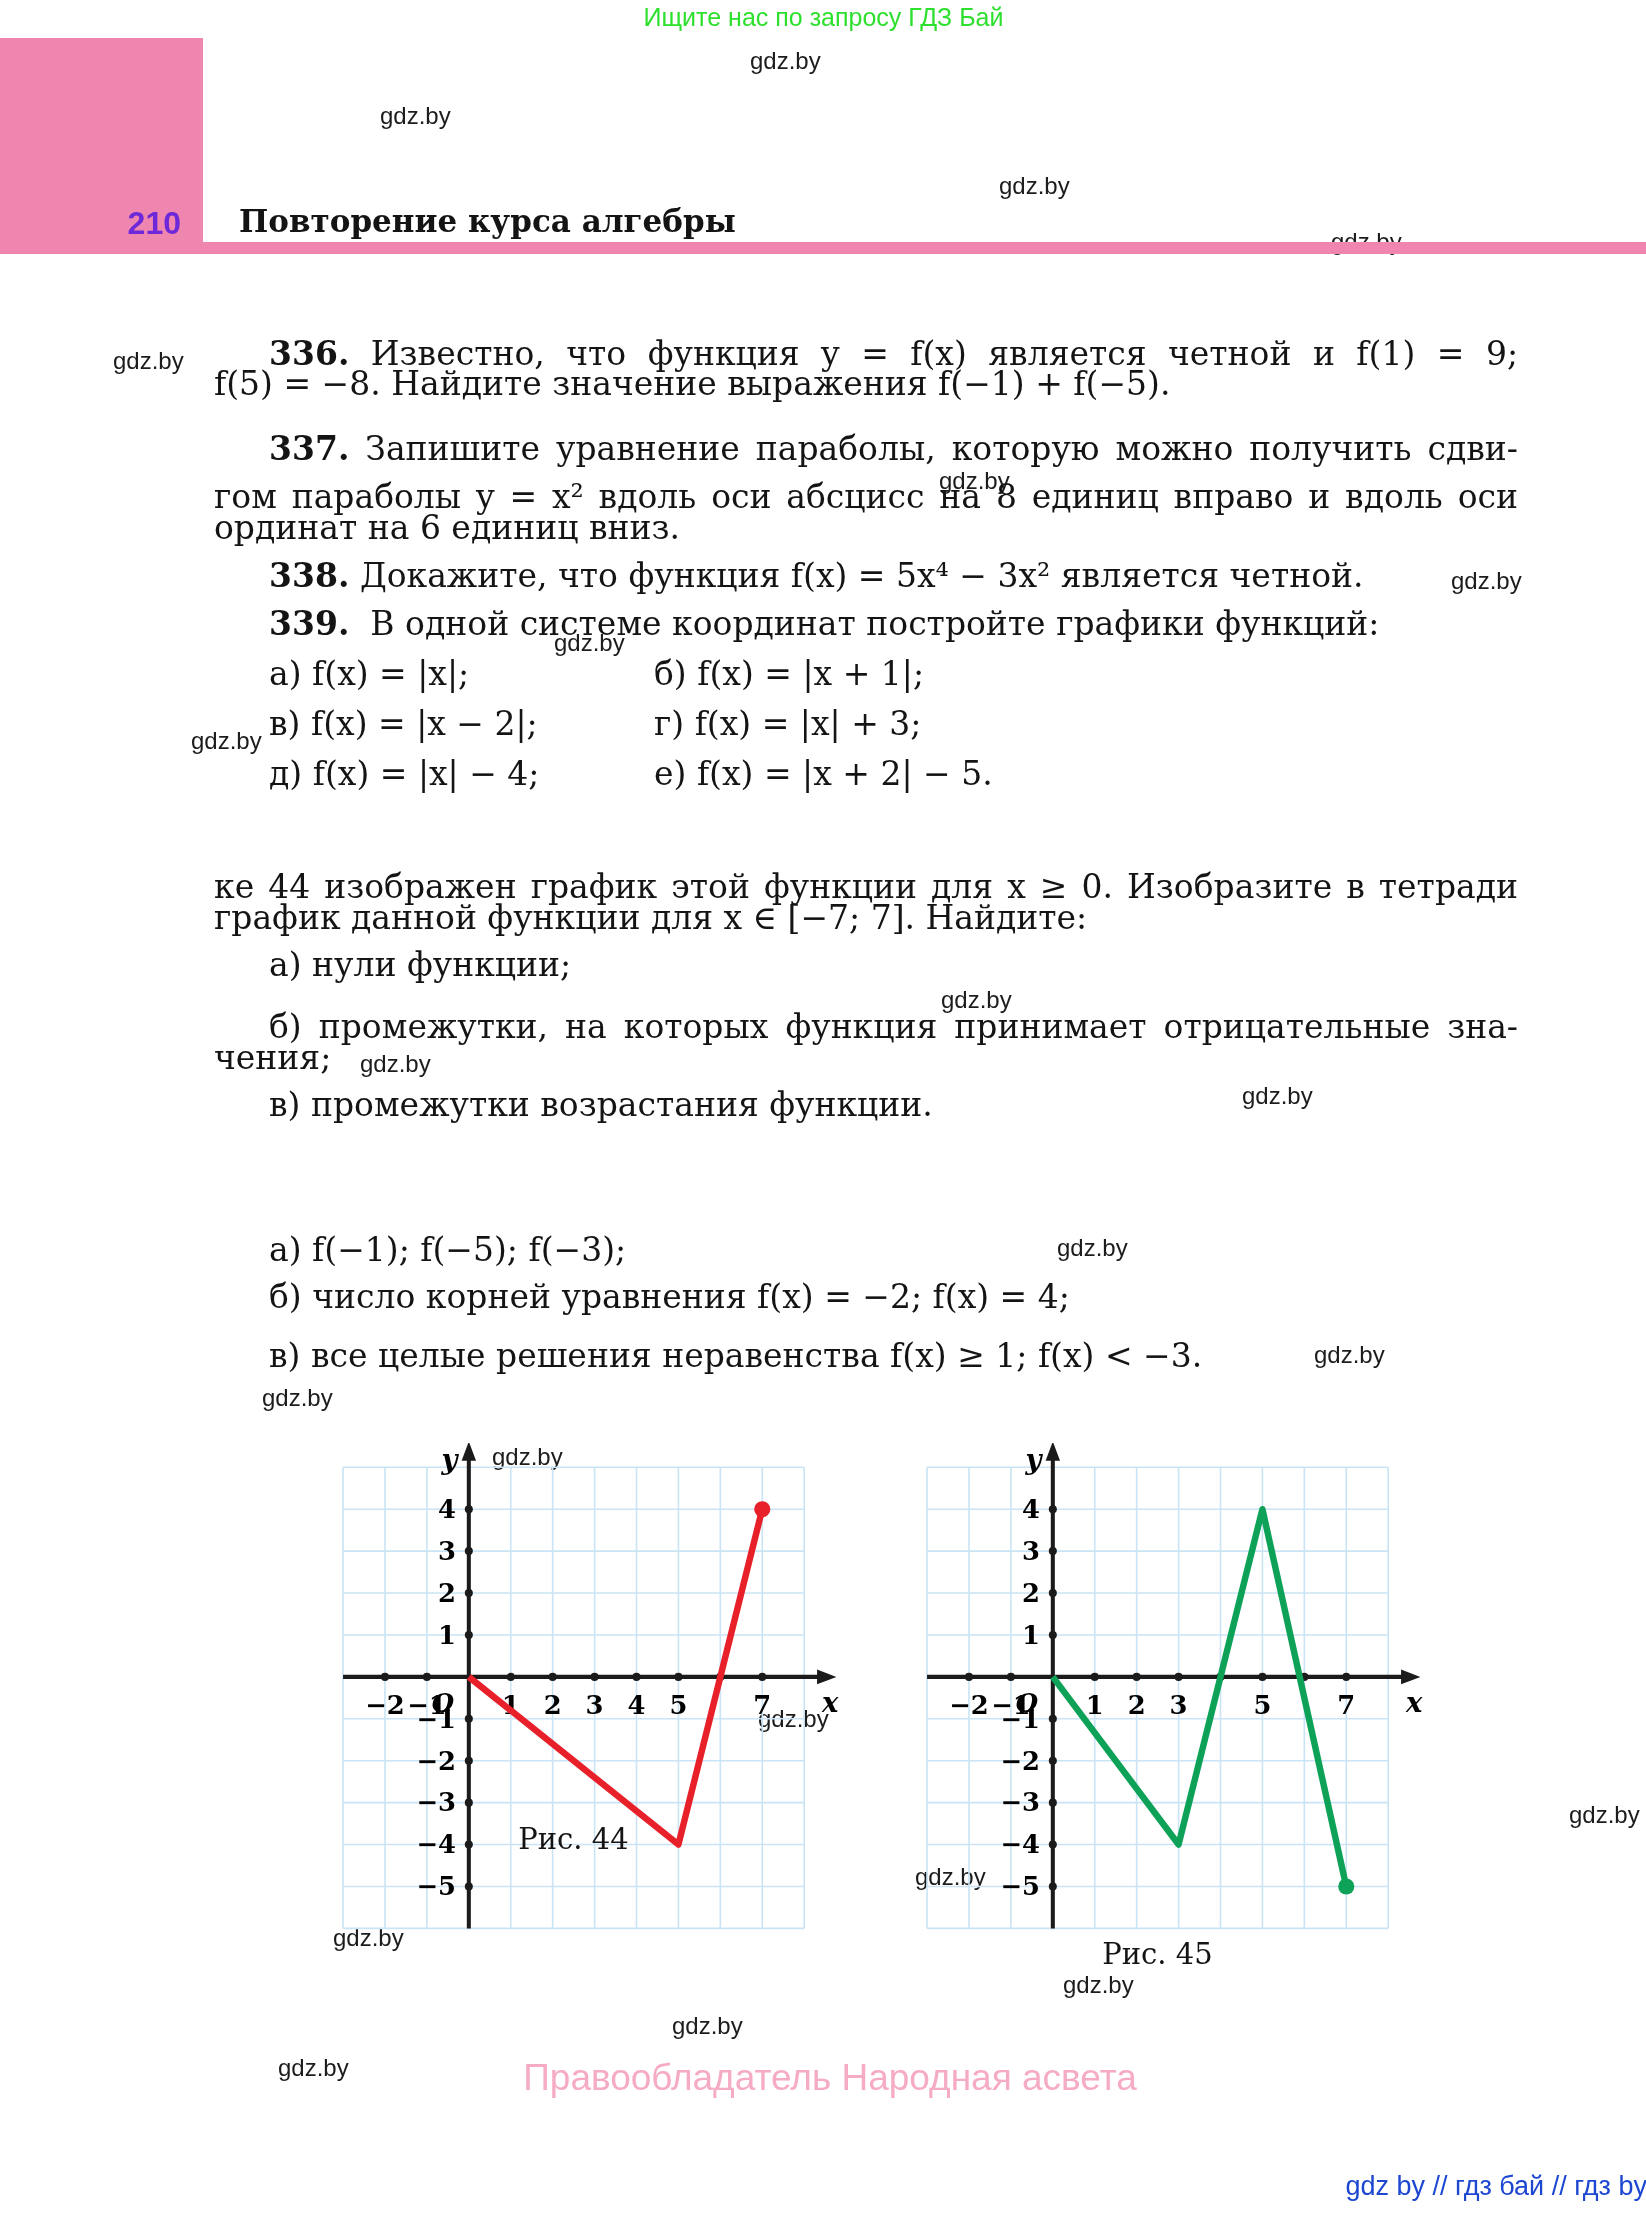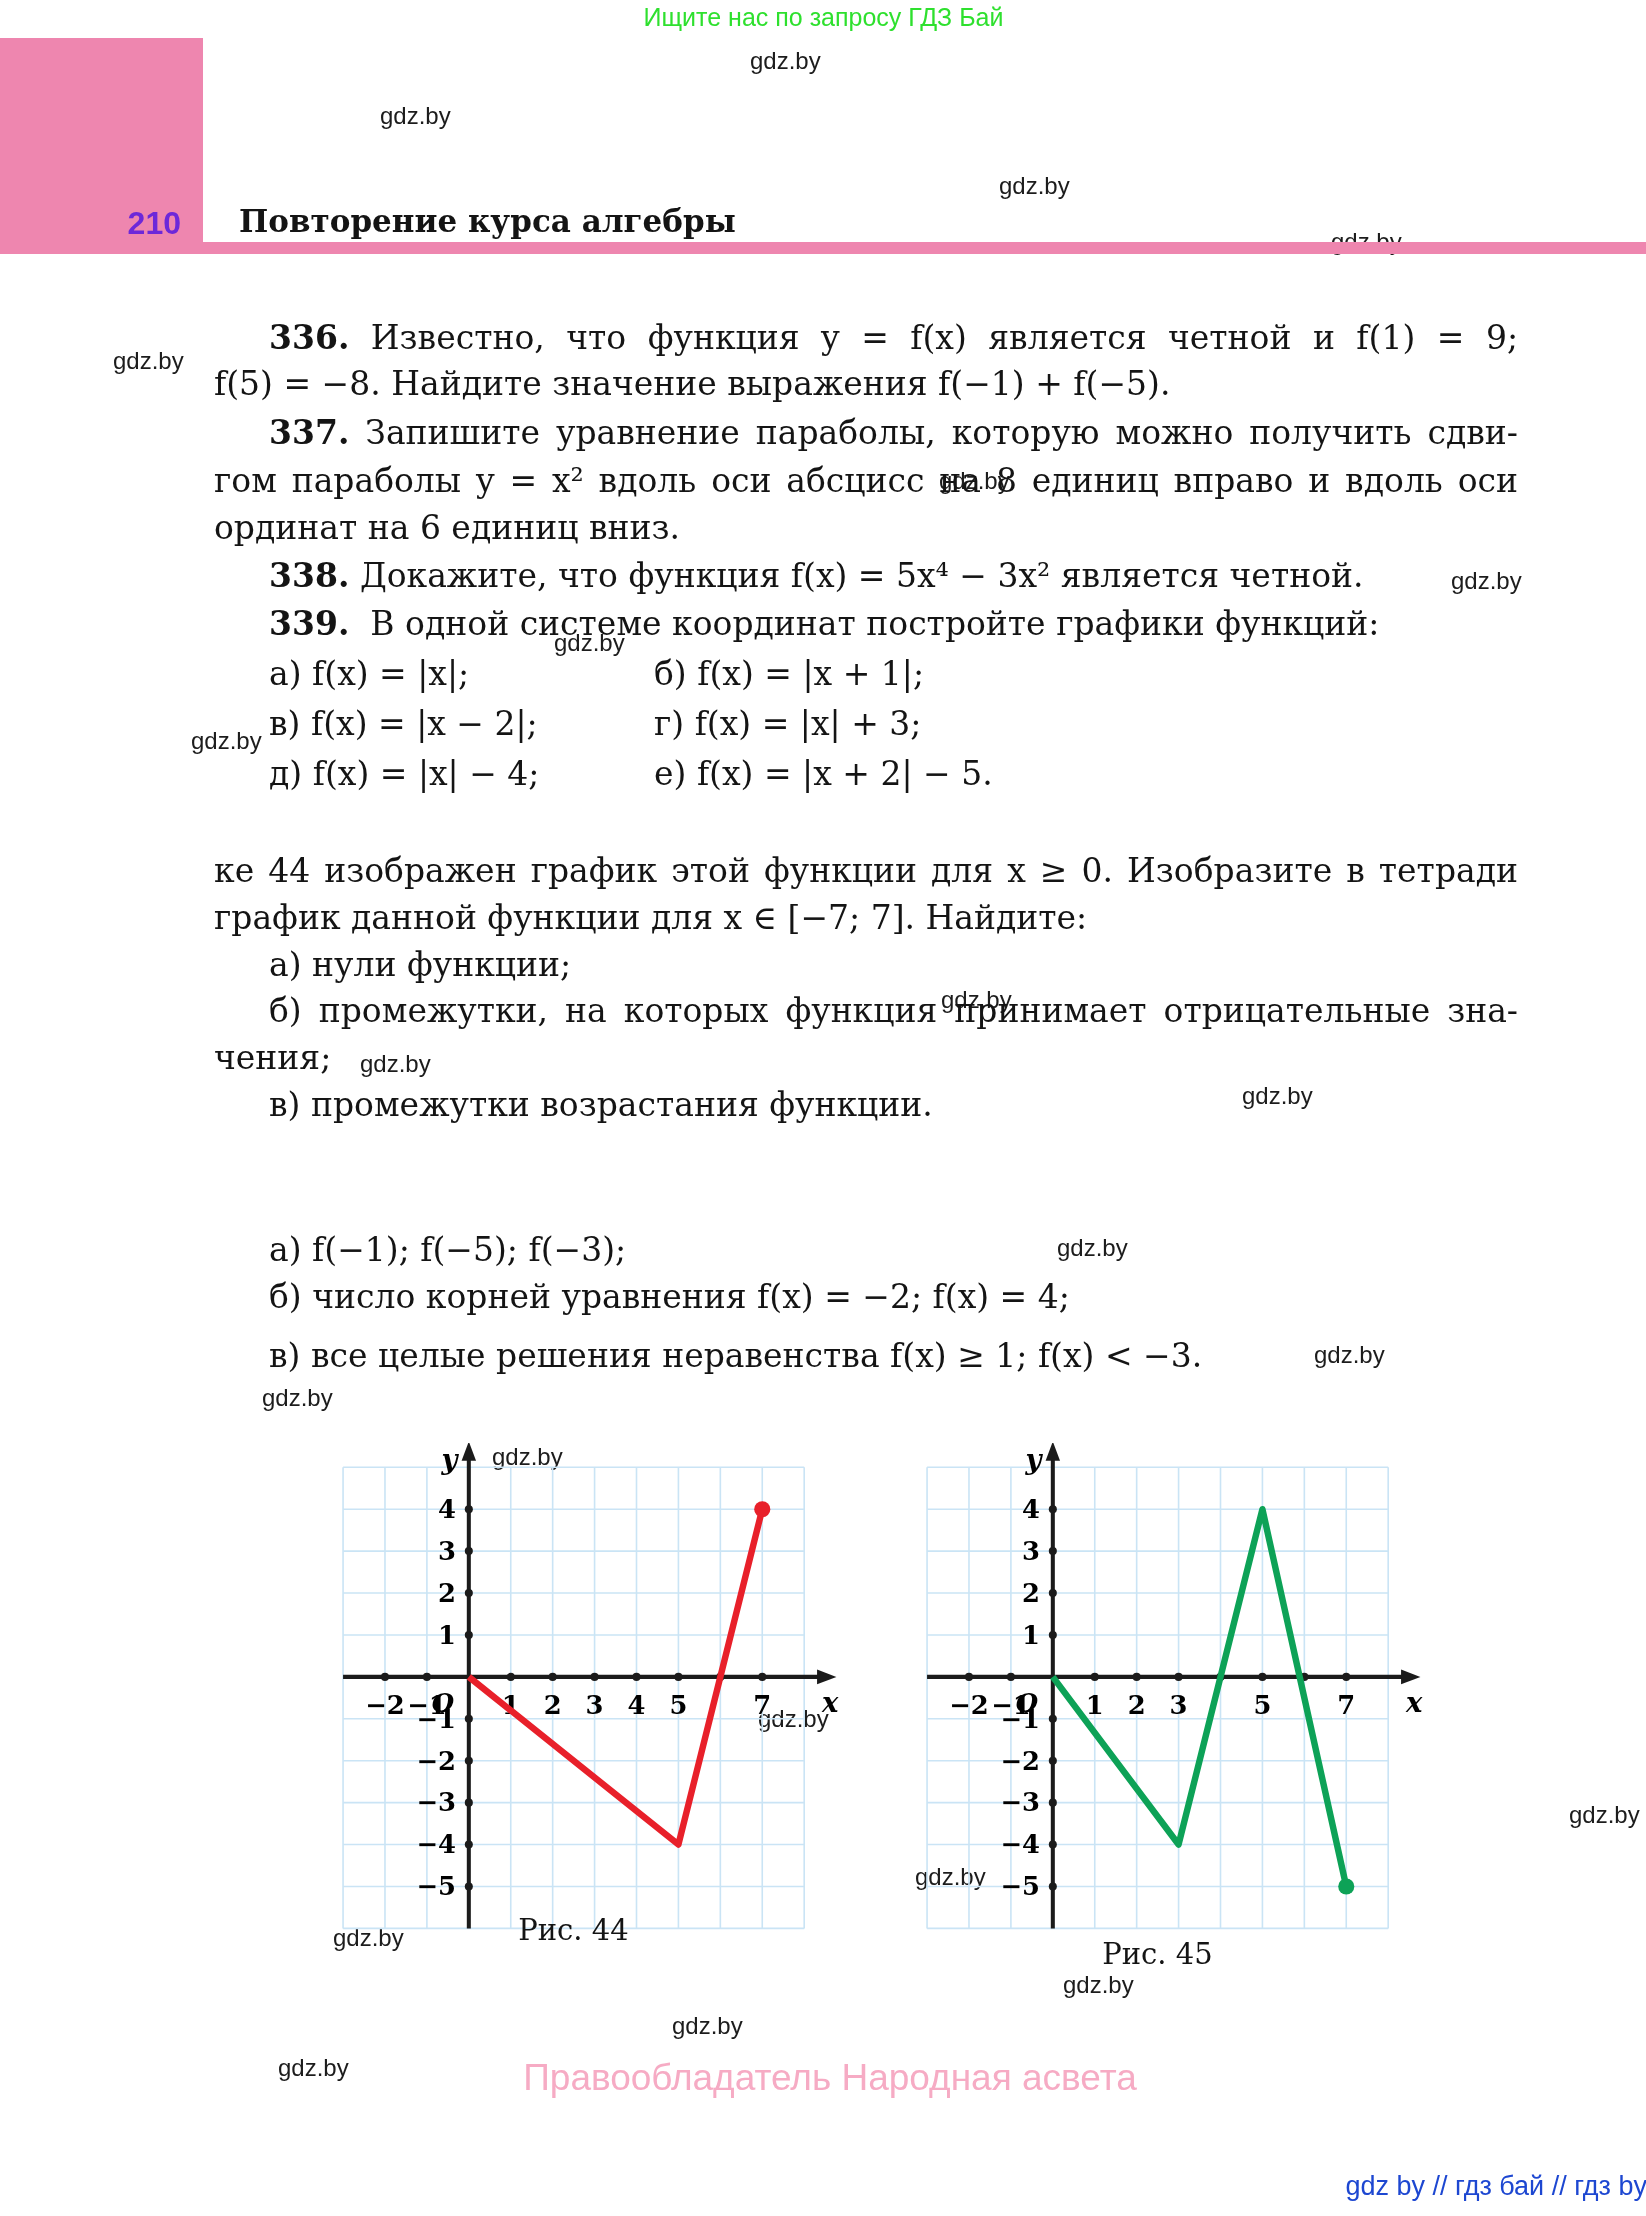--- a/index.html
+++ b/index.html
@@ -7,21 +7,21 @@
         font-family:"DejaVu Serif", serif;color:#141414;}
   .wm{position:absolute;font-family:"Liberation Sans", sans-serif;font-size:24px;color:#1c1c1c;white-space:nowrap;}
   .notice{position:absolute;left:0;top:3.2px;width:1647px;text-align:center;
           font-family:"Liberation Sans", sans-serif;font-size:25px;color:#2ee02e;}
   .pinkblock{position:absolute;left:0;top:38px;width:203px;height:215px;background:#ee86af;}
   .pinkbar{position:absolute;left:0;top:242px;width:1647px;height:12px;background:#ee86af;}
   .pagenum{position:absolute;left:0;top:205px;width:181px;text-align:right;
            font-family:"Liberation Sans", sans-serif;font-weight:bold;font-size:32px;color:#6d28d9;}
   .htitle{position:absolute;left:239px;top:203px;font-size:31px;font-weight:bold;white-space:nowrap;}
   .line{position:absolute;font-size:33px;white-space:nowrap;}
-  .just{white-space:normal;text-align:justify;text-align-last:justify;}
+  .just{white-space:normal;text-align:justify;text-align-last:justify;margin-top:16px;}
   .caption{position:absolute;font-size:29px;text-align:center;}
   .pinkfooter{position:absolute;left:0;top:2057px;width:1660px;text-align:center;
               font-family:"Liberation Sans", sans-serif;font-size:37px;color:#f6abc4;}
   .bluelinks{position:absolute;left:0;top:2171px;width:1647px;text-align:right;
              font-family:"Liberation Sans", sans-serif;font-size:27px;color:#1d47d1;}
   svg{position:absolute;}
   svg text{font-family:"DejaVu Serif", serif;font-weight:bold;}
 </style>
 </head>
 <body>
@@ -227,20 +227,20 @@
       <text x="150" y="405" font-size="32" text-anchor="end">−2</text>
       <text x="150" y="457" font-size="32" text-anchor="end">−3</text>
       <text x="150" y="509" font-size="32" text-anchor="end">−4</text>
       <text x="150" y="561" font-size="32" text-anchor="end">−5</text>
       <text x="148" y="334" font-size="32" font-style="italic" text-anchor="end">O</text>
       <text x="132" y="32" font-size="34" font-style="italic">y</text>
       <text x="604" y="334" font-size="34" font-style="italic">x</text>
       <polyline points="166,290 322,498 426,82 530,550" fill="none" stroke="#0da257" stroke-width="8" stroke-linejoin="round"></polyline>
       <circle cx="530" cy="550" r="10" fill="#0da257"></circle>
     </svg>
-  <div class="caption" style="left:343px;top:1913px;width:461px">Рис. 44</div>
+  <div class="caption" style="left:343px;top:1822px;width:461px">Рис. 44</div>
   <div class="caption" style="left:927px;top:1937px;width:461px">Рис. 45</div>
 
   <div class="pinkfooter">Правообладатель Народная асвета</div>
   <div class="bluelinks">gdz by  //  гдз бай  //  гдз by</div>
 
 </div>
 
 
 </body></html>

